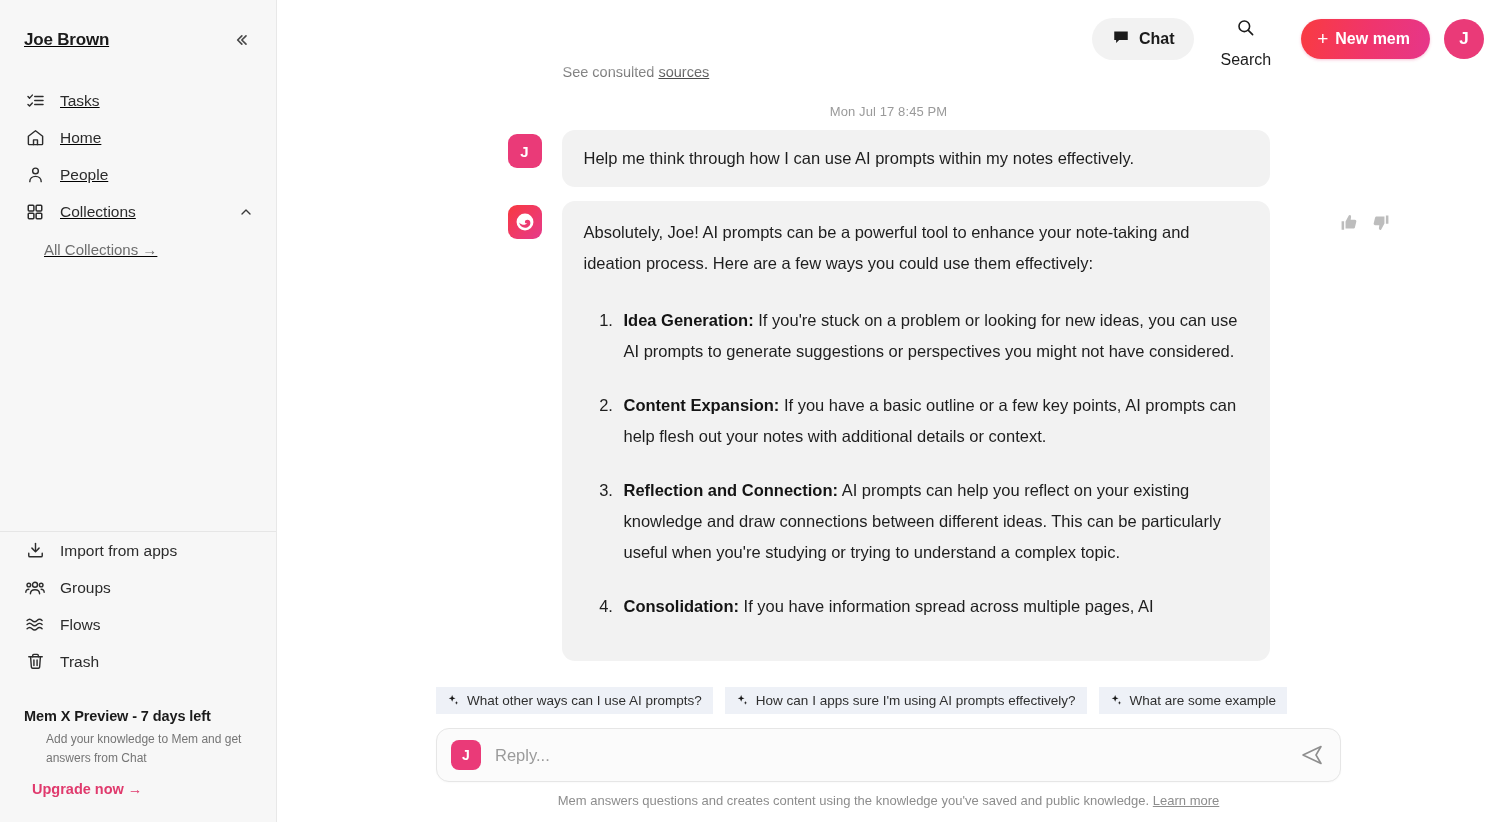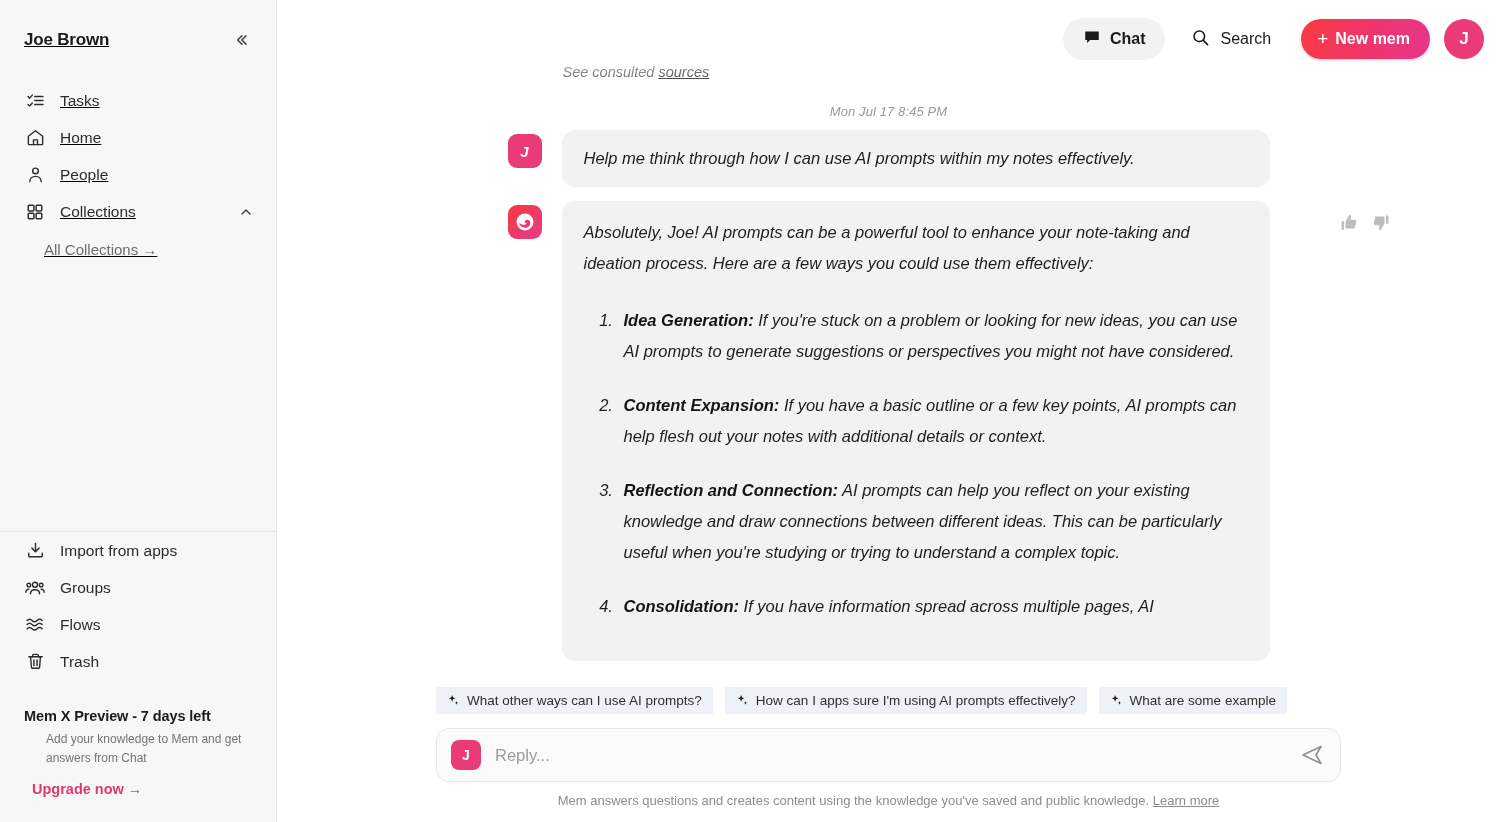--- a/index.html
+++ b/index.html
@@ -86,21 +86,21 @@
     display: flex; align-items: center; gap: 9px;
     background: #f2f2f2; border-radius: 22px;
     height: 42px; padding: 0 20px;
     font-size: 16px; font-weight: bold; color: #1b1b1b;
     cursor: pointer; margin-right: 12px;
   }
   .search-btn {
     display: flex; align-items: center; gap: 10px;
     height: 42px; padding: 0 14px;
     font-size: 16px; color: #1b1b1b; font-weight: normal;
-    cursor: pointer; border-radius: 22px; margin-right: 16px;
+    cursor: pointer; border-radius: 22px; margin-right: 16px; flex-direction: column;
   }
   .newmem-btn {
     display: flex; align-items: center; gap: 7px;
     height: 40px; padding: 0 20px 0 16px;
     border-radius: 21px; border: none;
     background: linear-gradient(100deg, #f93b41 0%, #f0356c 52%, #e6368a 100%);
     color: #fff; font-size: 16px; font-weight: bold;
     cursor: pointer; margin-right: 14px;
     font-family: "Liberation Sans", sans-serif;
     box-shadow: 0 1px 3px rgba(230,54,120,0.30);
@@ -111,21 +111,20 @@
     background: #ea3a78;
     color: #fff; display: flex; align-items: center; justify-content: center;
     font-size: 17px; font-weight: bold; cursor: pointer;
   }
 
   
   .convo {
     position: absolute; top: 0; left: 0; right: 0; bottom: 155px;
     overflow: hidden;
     padding-top: 64px;
-    font-style: italic;
   }
   .convo-inner { width: 762px; margin: 0 auto; position: relative; }
 
   .sources-line {
     font-size: 14.5px; color: #6b6b6b; margin-left: 55px; margin-bottom: 24px;
   }
   .sources-link { color: #4d4d4d; text-decoration: underline; cursor: pointer; }
 
   .timestamp {
     text-align: center; font-size: 13px; color: #9a9a9a;

